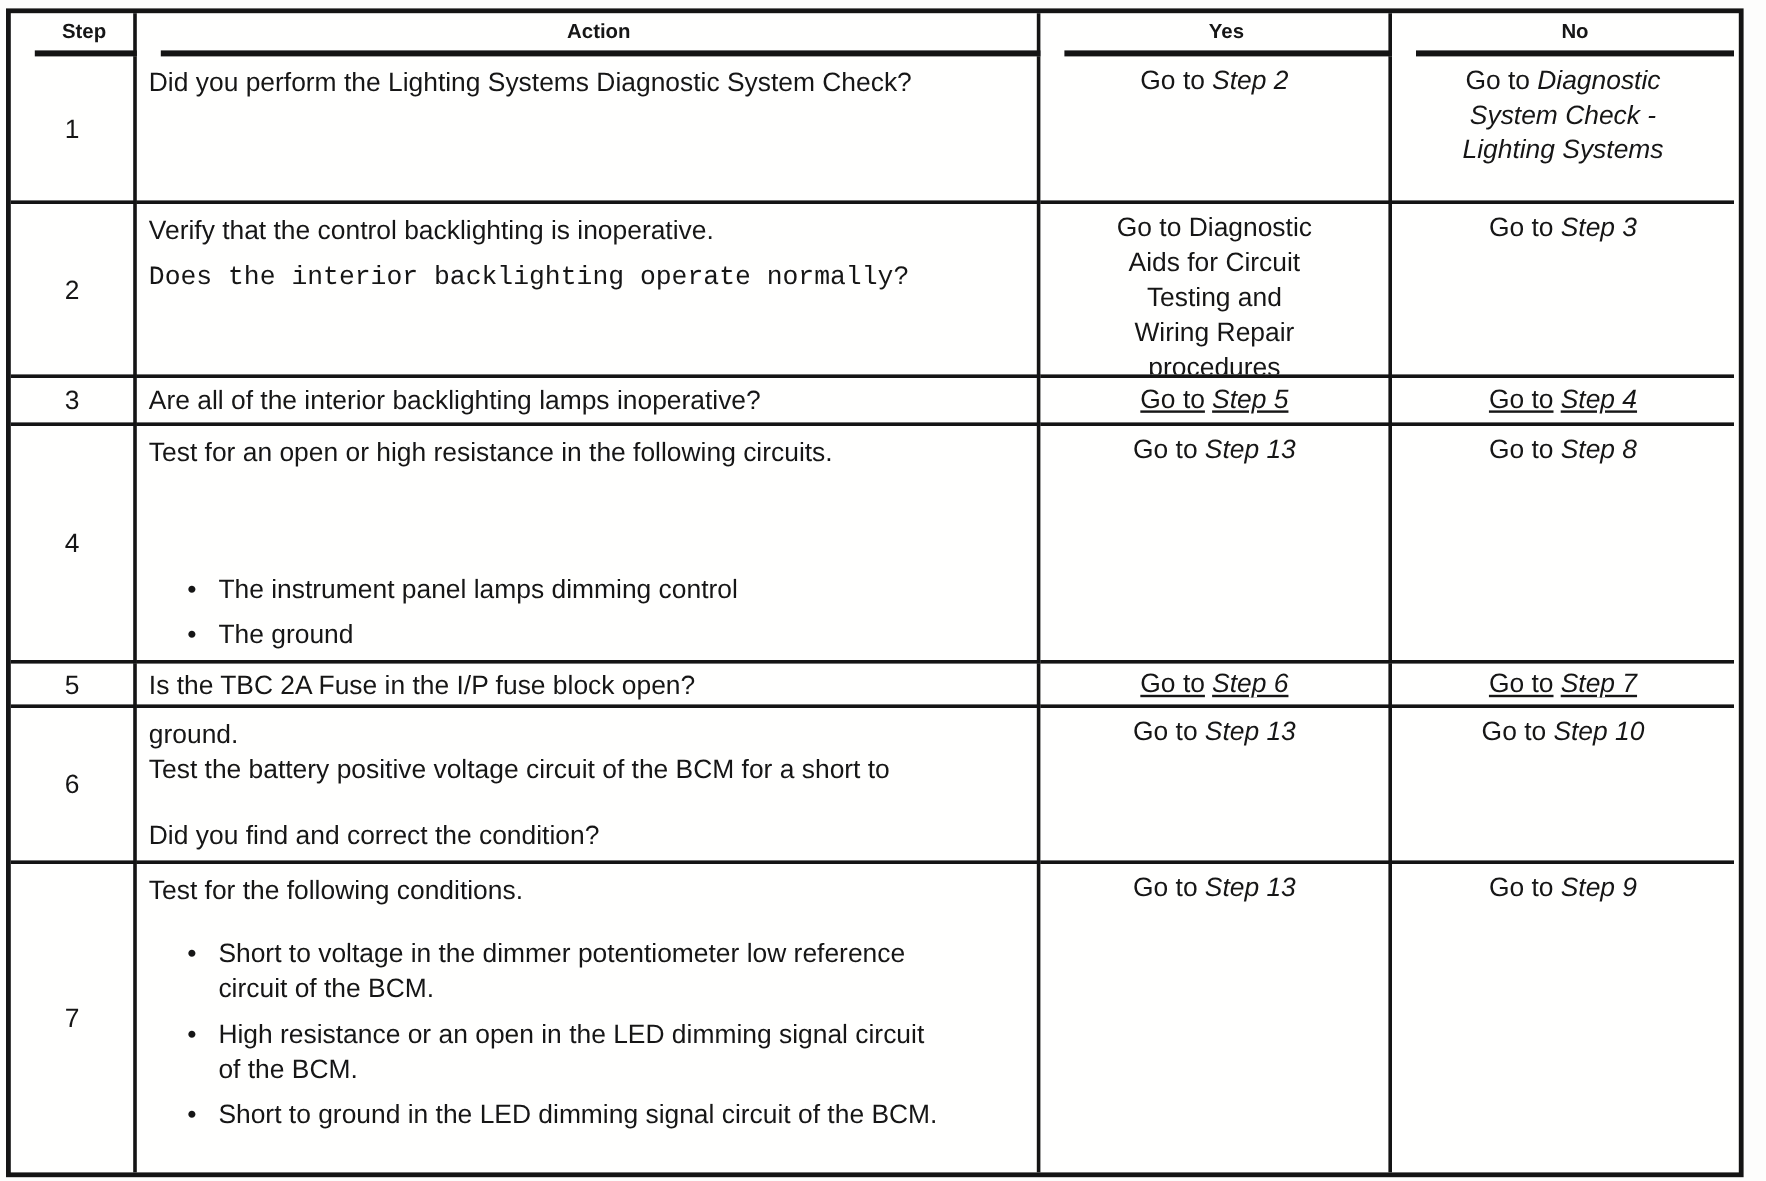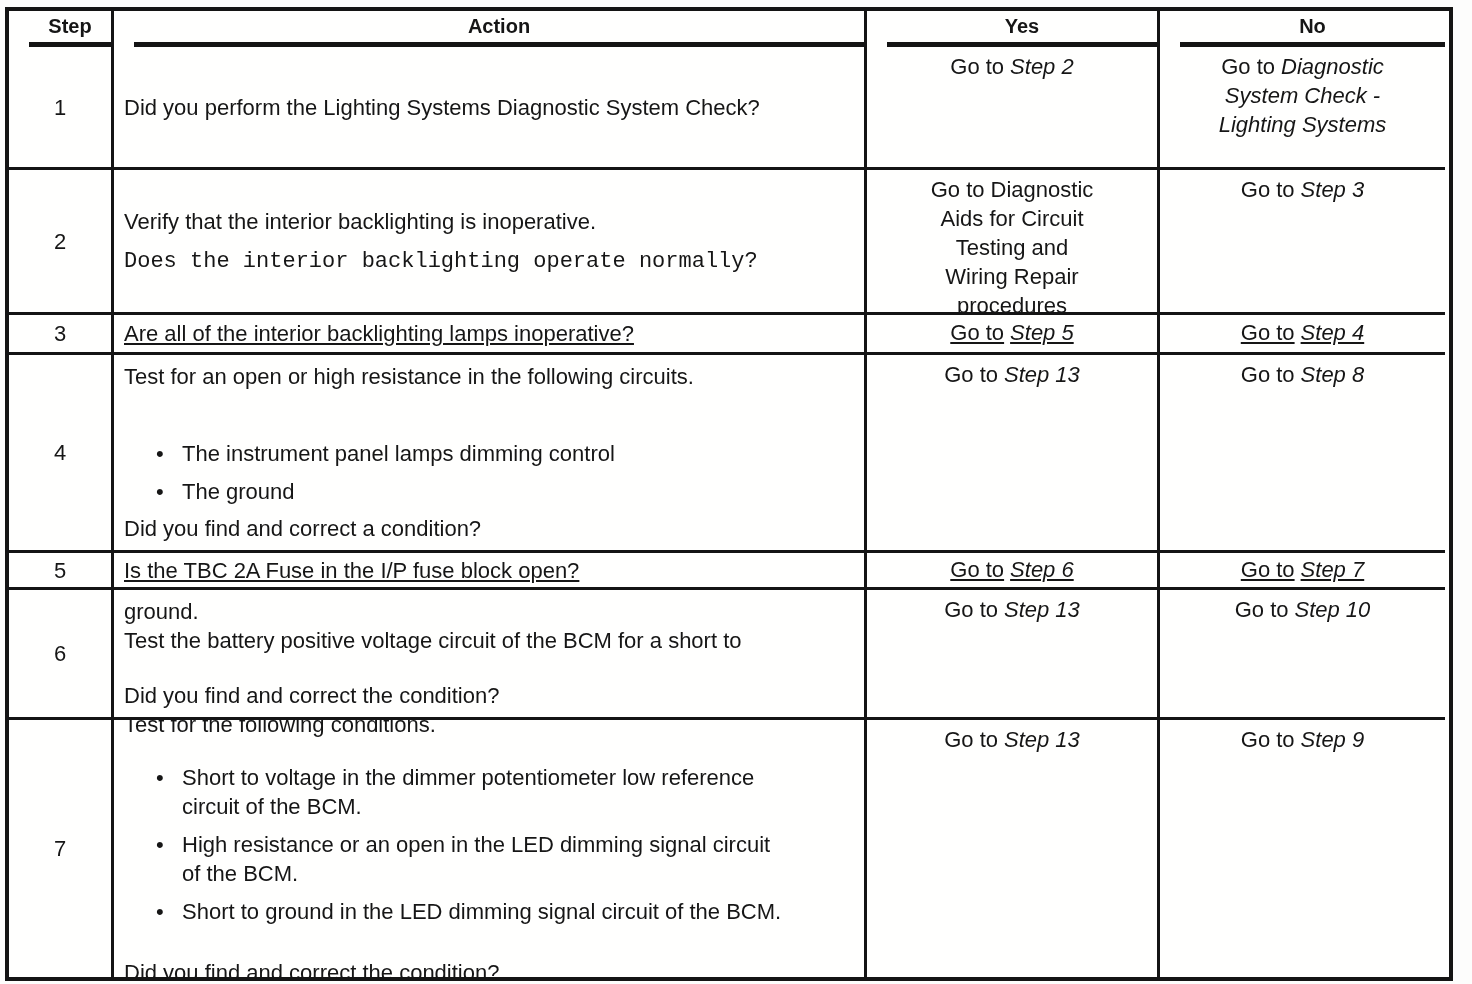--- a/index.html
+++ b/index.html
@@ -27,34 +27,33 @@
     overflow: hidden;
     font-size: 22px;
     line-height: 29px;
   }
   .c.last-col { border-right: none; }
   .c.last-row { border-bottom: none; gap: 24px; }
   .c.hdr { border-bottom: 5px solid #141414; }
 
   .hdr {
     display: flex; align-items: center; justify-content: center;
-    font-weight: 700; font-size: 20px; margin-left: 20px;
+    font-weight: 700; font-size: 17px; margin-left: 20px;
   }
 
   .step-cell {
     display: flex; align-items: center; justify-content: center;
   }
 
   .act-cell {
     display: flex; flex-direction: column;
     padding: 7px 12px 7px 10px;
     text-align: left;
-    justify-content: center;
-  }
-  .act-cell.v-center { justify-content: center; padding-top: 0; padding-bottom: 0; text-decoration: underline; }
+  }
+  .act-cell.v-center { justify-content: center; padding-top: 0; padding-bottom: 0; }
 
   .p2-gap { margin-top: 11px; font-family: Liberation Mono, monospace; }
 
   .bullets { margin-left: 32px; }
   .bullets.push-down { margin-top: auto; }
   .bullet { display: flex; }
   .bullet + .bullet { margin-top: 9px; }
   .dot { width: 26px; flex: 0 0 26px; }
   .btxt { flex: 1; }
 
@@ -92,21 +91,21 @@
       <div class="goto"><span>Go to</span><i>Step 2</i></div>
     </div>
     <div class="c yn-cell v-top last-col">
       <div class="goto"><span>Go to</span><i>Diagnostic</i></div>
       <div class="it">System Check -</div>
       <div class="it">Lighting Systems</div>
     </div>
 
     <div class="c step-cell">2</div>
     <div class="c act-cell">
-      <div>Verify that the interior backlighting is inoperative.</div>
+      <div>Verify that the control backlighting is inoperative.</div>
       <div class="p2-gap">Does the interior backlighting operate normally?</div>
     </div>
     <div class="c yn-cell v-top">
       <div>Go to Diagnostic</div>
       <div>Aids for Circuit</div>
       <div>Testing and</div>
       <div>Wiring Repair</div>
       <div>procedures</div>
     </div>
     <div class="c yn-cell v-bottom last-col">
@@ -130,21 +129,20 @@
       <div class="bullets push-down">
         <div class="bullet">
           <span class="dot">•</span>
           <span class="btxt"><span>The instrument panel lamps dimming control</span></span>
         </div>
         <div class="bullet">
           <span class="dot">•</span>
           <span class="btxt"><span>The ground</span></span>
         </div>
       </div>
-      <div class="q">Did you find and correct a condition?</div>
     </div>
     <div class="c yn-cell v-bottom">
       <div class="goto"><span>Go to</span><i>Step 13</i></div>
     </div>
     <div class="c yn-cell v-bottom last-col">
       <div class="goto"><span>Go to</span><i>Step 8</i></div>
     </div>
 
     <div class="c step-cell">5</div>
     <div class="c act-cell v-center">

